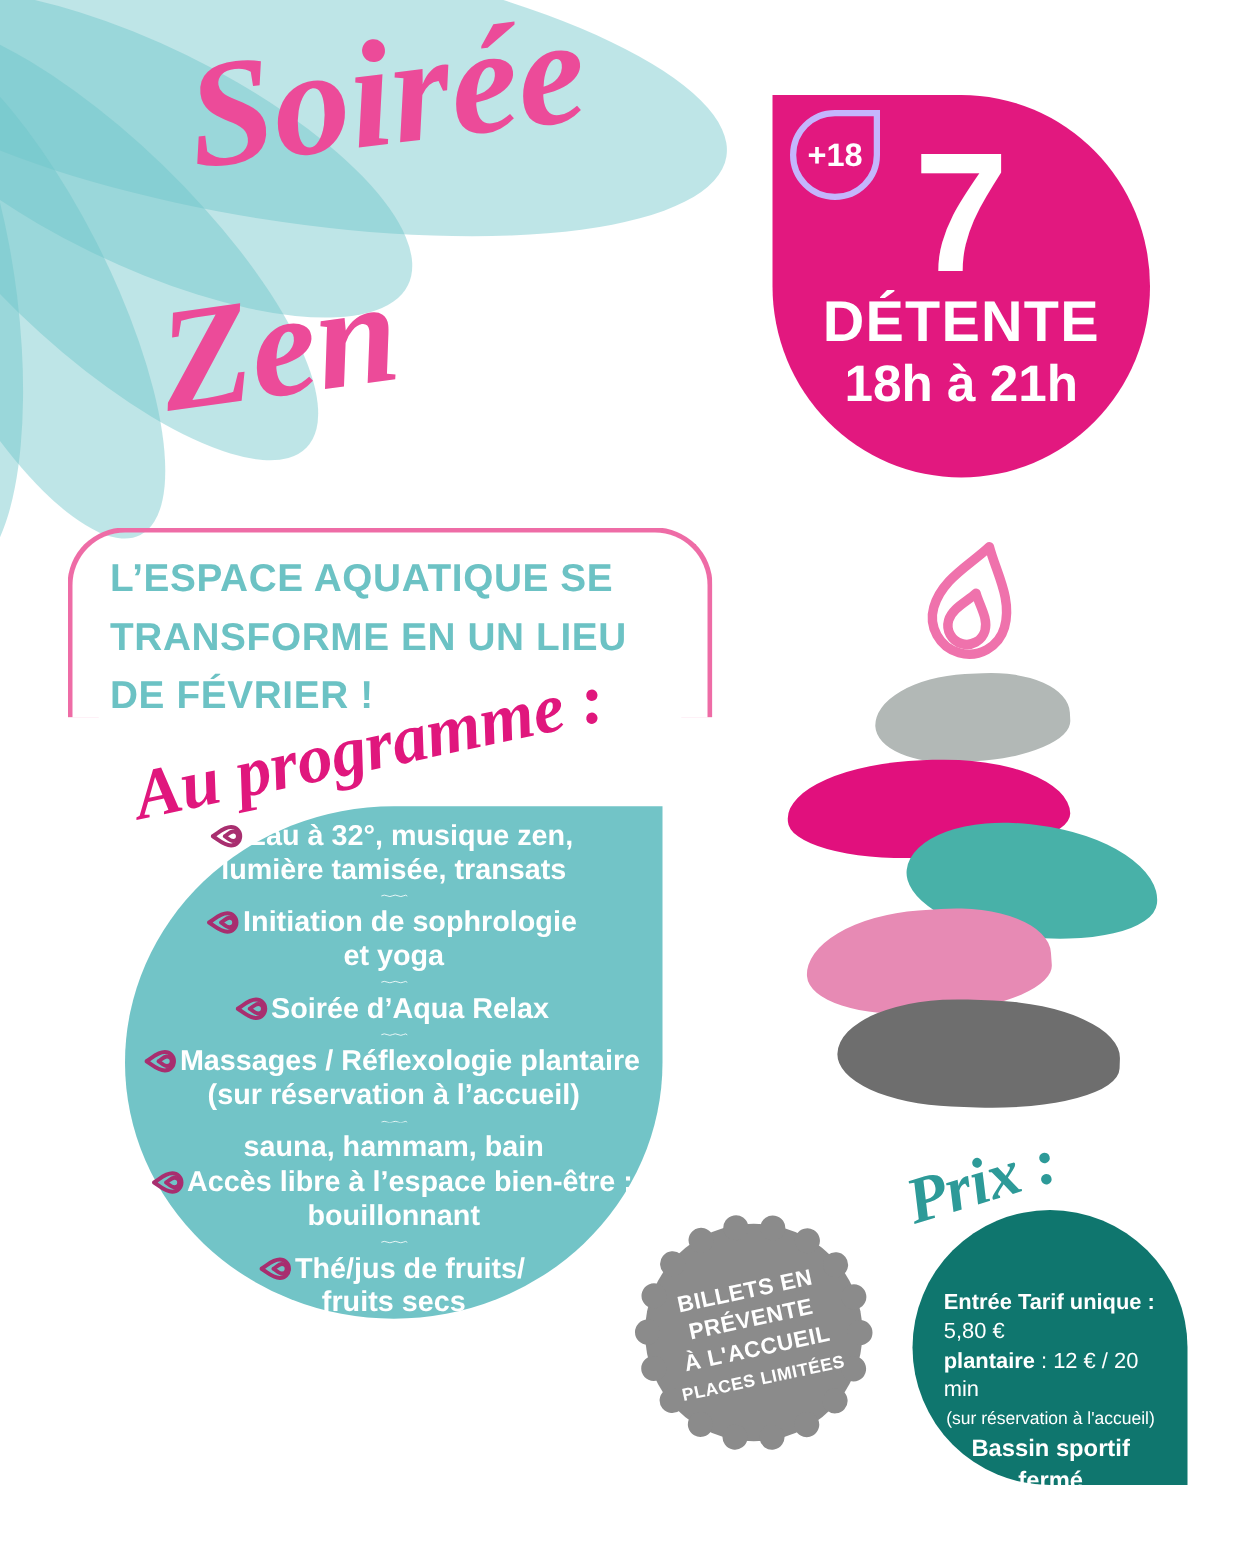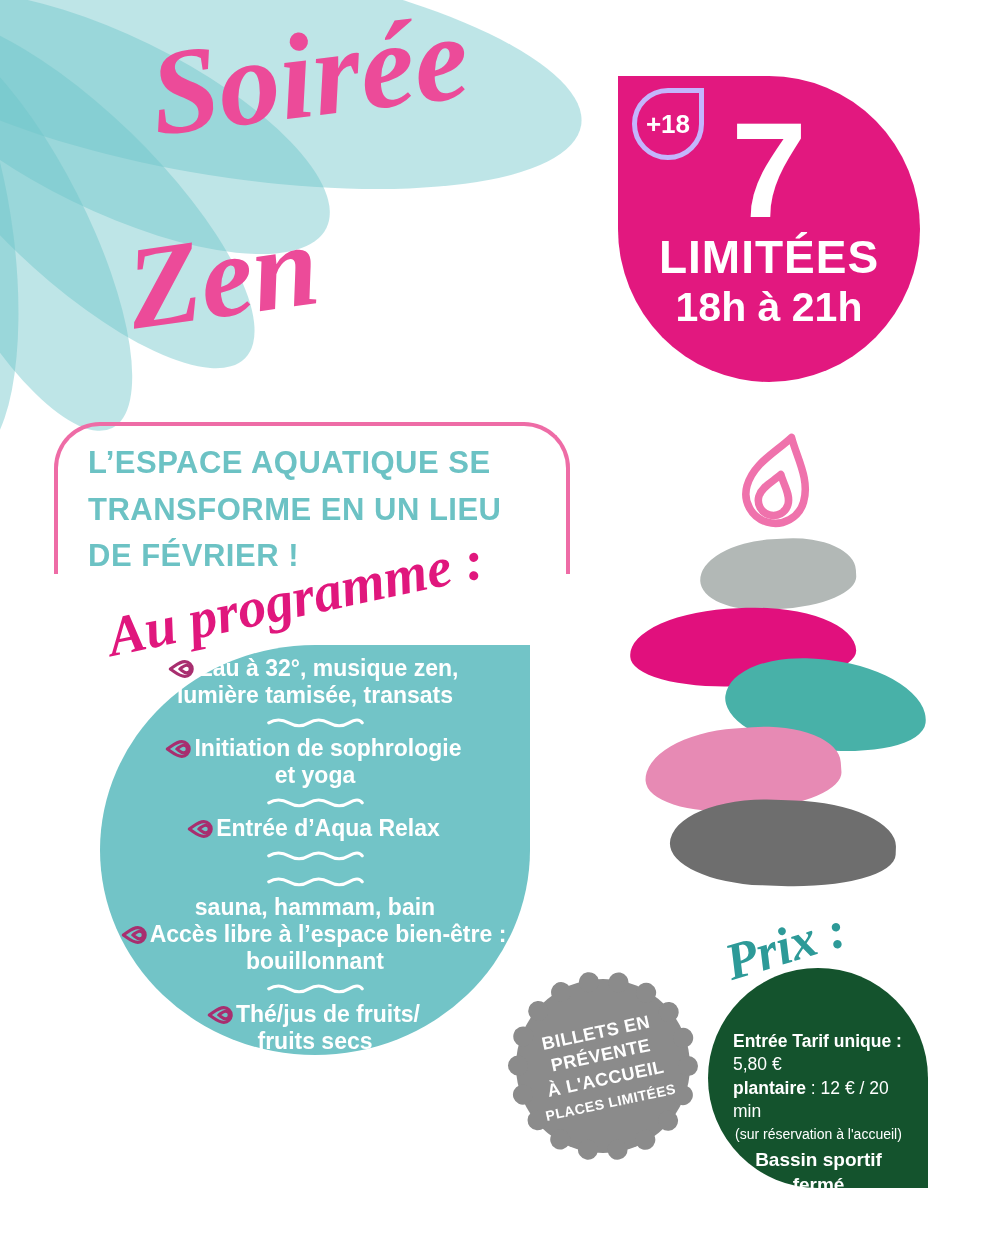--- a/index.html
+++ b/index.html
@@ -67,22 +67,22 @@
   .presale svg{position:absolute;inset:0;}
   .presale-text{
     position:absolute;inset:0;display:flex;flex-direction:column;align-items:center;justify-content:center;
     transform:rotate(-12deg);color:#fff;text-align:center;
   }
   .presale-text .bl{font-size:18px;font-weight:bold;line-height:1.28;letter-spacing:0.5px;}
   .presale-text .bf{font-size:14px;font-weight:bold;margin-top:4px;letter-spacing:0.5px;}
   
   .prix-heading{position:absolute;left:724px;top:916px;font-size:52px;color:#2d9a98;transform:rotate(-17deg);z-index:4;white-space:nowrap;}
   .price-drop{
-    position:absolute;left:708px;top:968px;width:220px;height:220px;
-    background:#14532d;border-radius:50% 50% 0 50%;
+    position:absolute;left:730px;top:968px;width:220px;height:220px;
+    background:#0f766e;border-radius:50% 50% 0 50%;
     color:#fff;box-sizing:border-box;padding:62px 10px 0 25px;z-index:3;
   }
   .pl{font-size:17.5px;line-height:1.33;}
   .pl .b{font-weight:bold;}
   .pl.note{font-size:14px;margin:2px 0 3px 2px;}
   .pl.closed{font-weight:bold;font-size:19px;text-align:center;margin-top:2px;padding-right:14px;}
   
   .logo{position:absolute;left:0;top:1100px;width:700px;height:150px;}
 </style>
 </head>
@@ -107,21 +107,21 @@
     <div class="petal p4"></div>
     <div class="petal p5"></div>
   </div>
 
   <div class="script title1">Soirée</div>
   <div class="script title2">Zen</div>
 
   <div class="date-drop">
     <div class="age-badge">+18</div>
     <div class="day">7</div>
-    <div class="month">LIMITÉES</div>
+    <div class="month">DÉTENTE</div>
     <div class="time">18h à 21h</div>
   </div>
 
   <div class="intro-box">
     <span>L’ESPACE AQUATIQUE SE</span>
     <span>TRANSFORME EN UN LIEU</span>
     <span>DE FÉVRIER !</span>
   </div>
 
   <div class="script prog-heading">Au programme :</div>
@@ -144,26 +144,32 @@
           </svg><span>Initiation de sophrologie</span></div>
       <div class="p-line"><span>et yoga</span></div>
     </div>
     <svg class="wave" width="105" height="14" viewBox="0 0 110 14">
         <use href="#wave-path"></use>
       </svg>
 
     <div class="p-item">
       <div class="p-line"><svg class="bullet" viewBox="0 0 100 120">
             <use href="#drop-icon"></use>
-          </svg><span>Entrée d’Aqua Relax</span></div>
-    </div>
-    <svg class="wave" width="105" height="14" viewBox="0 0 110 14">
-        <use href="#wave-path"></use>
-      </svg>
-
+          </svg><span>Soirée d’Aqua Relax</span></div>
+    </div>
+    <svg class="wave" width="105" height="14" viewBox="0 0 110 14">
+        <use href="#wave-path"></use>
+      </svg>
+
+    <div class="p-item">
+      <div class="p-line"><svg class="bullet" viewBox="0 0 100 120">
+            <use href="#drop-icon"></use>
+          </svg><span>Massages / Réflexologie plantaire</span></div>
+      <div class="p-line"><span>(sur réservation à l’accueil)</span></div>
+    </div>
     <svg class="wave" width="105" height="14" viewBox="0 0 110 14">
         <use href="#wave-path"></use>
       </svg>
 
     <div class="p-item">
       <div class="p-line"><span>sauna, hammam, bain</span></div>
       <div class="p-line"><svg class="bullet" viewBox="0 0 100 120">
             <use href="#drop-icon"></use>
           </svg><span>Accès libre à l’espace bien-être :</span></div>
       <div class="p-line"><span>bouillonnant</span></div>

